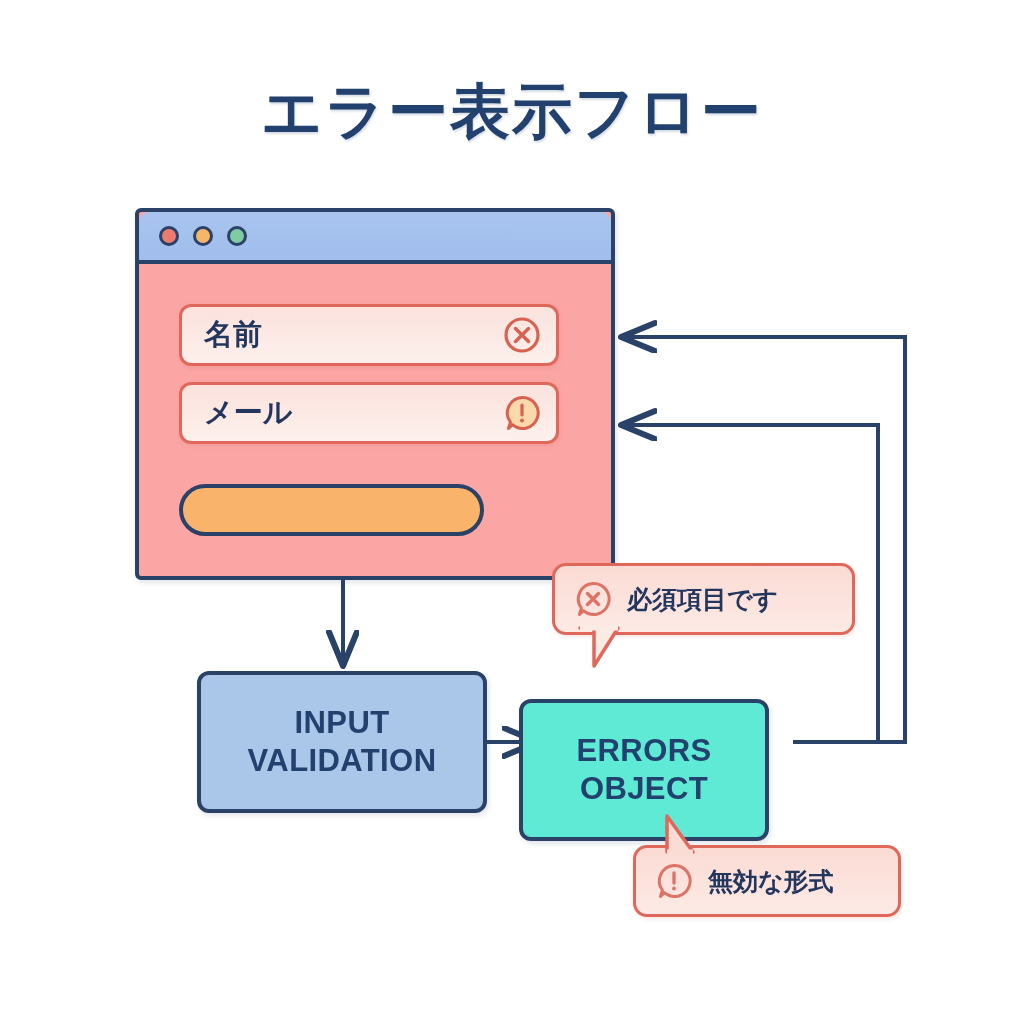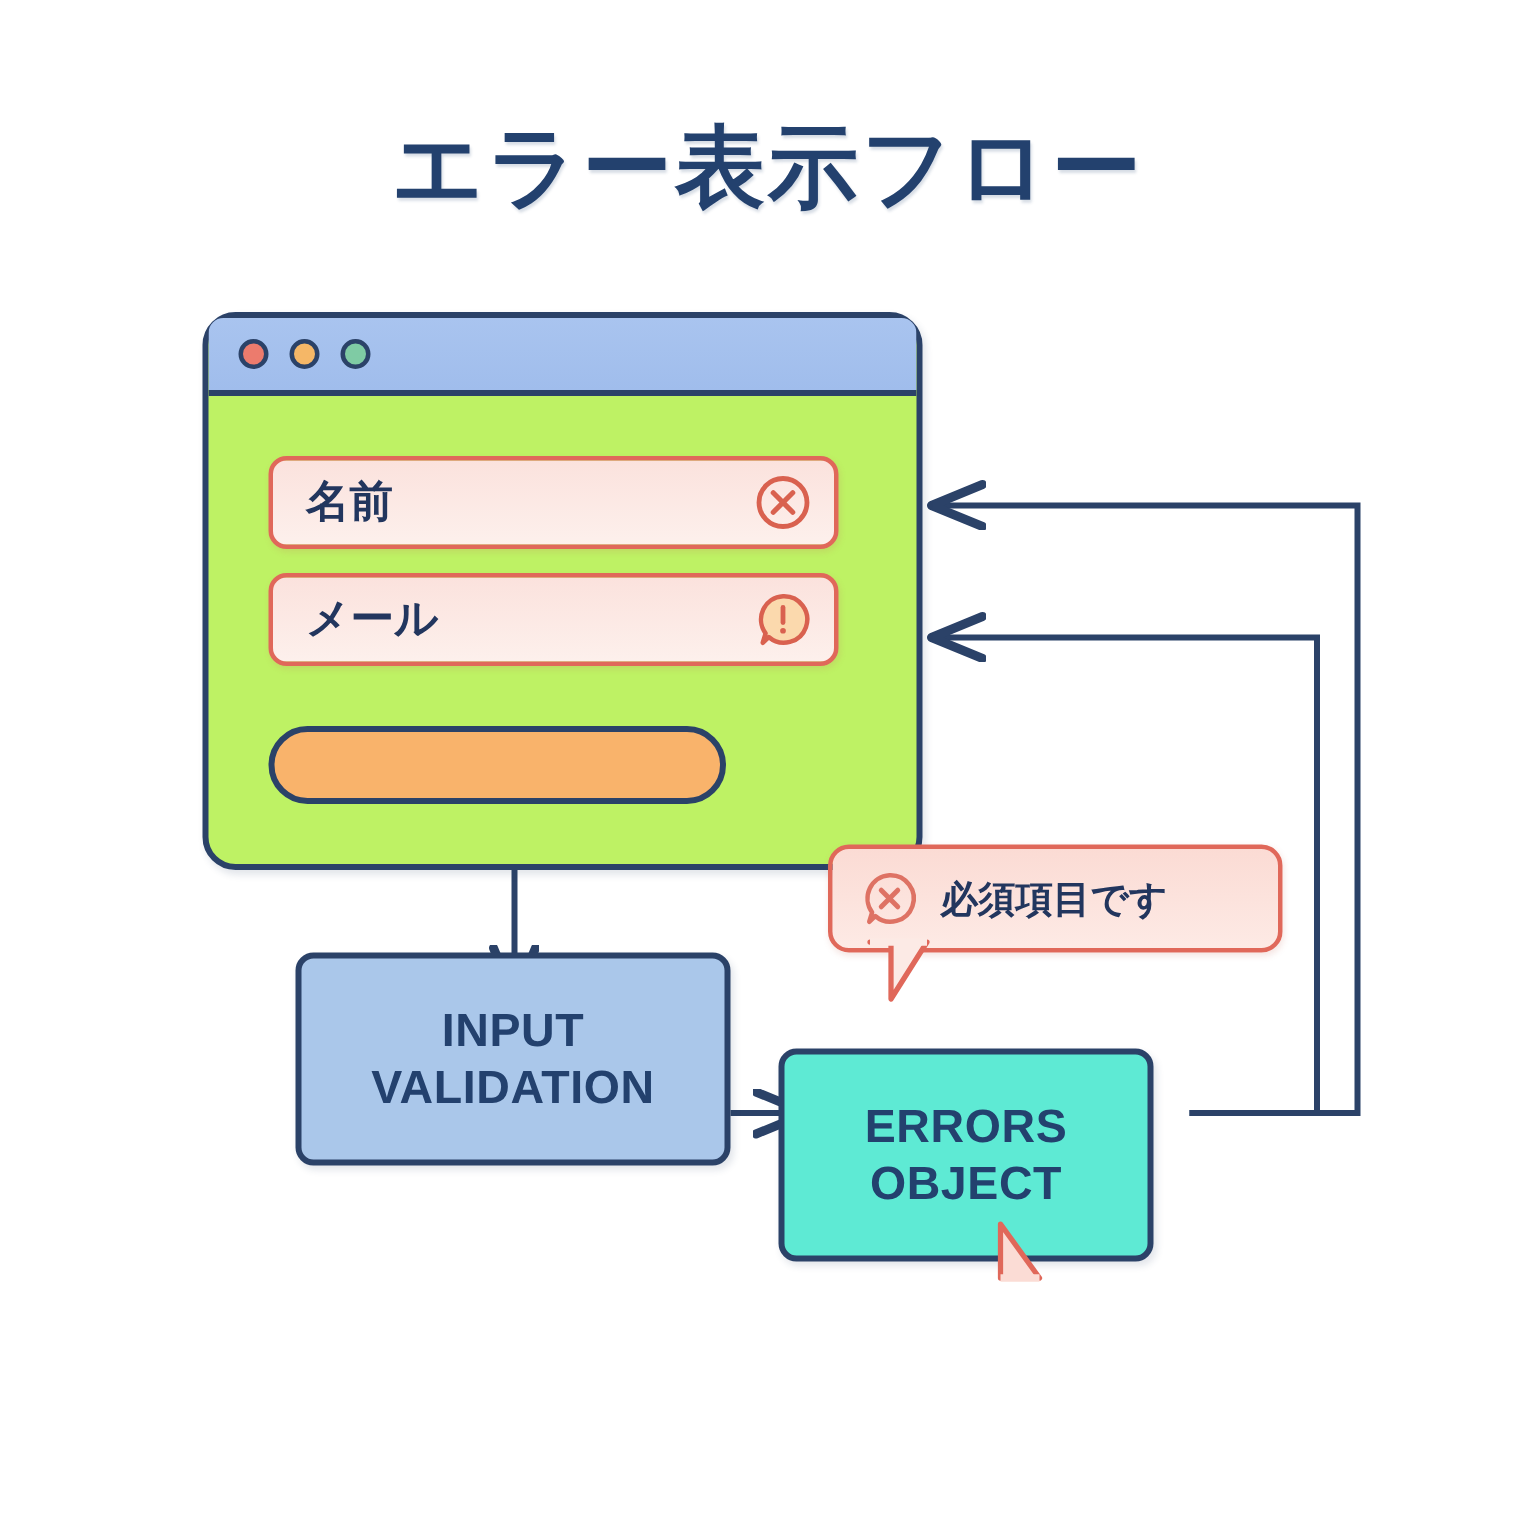--- a/index.html
+++ b/index.html
@@ -35,22 +35,22 @@
   }
 
   
   #browser-window {
     position: absolute;
     left: 135px;
     top: 208px;
     width: 480px;
     height: 372px;
     border: 4px solid #2b4268;
-    border-radius: 22px;
-    background: #bef264;
+    border-radius: 6px;
+    background: #fca5a5;
     box-sizing: border-box;
     box-shadow: 2px 3px 5px rgba(40,60,100,0.13);
   }
   #browser-titlebar {
     position: absolute;
     left: 0;
     top: 0;
     right: 0;
     height: 52px;
     background: linear-gradient(180deg,#a9c4ef 0%,#a0bdec 100%);
@@ -125,21 +125,21 @@
     border-radius: 12px;
     box-sizing: border-box;
     display: flex;
     align-items: center;
     justify-content: center;
     text-align: center;
     box-shadow: 2px 3px 5px rgba(40,60,100,0.13);
   }
   #box-input-validation {
     left: 197px;
-    top: 635px;
+    top: 671px;
     width: 290px;
     height: 142px;
     background: #aac7ea;
   }
   #box-errors-object {
     left: 519px;
     top: 671px;
     width: 250px;
     height: 142px;
     background: #5eead4;
@@ -271,18 +271,29 @@
         <path d="M14.5,14.5 L25.5,25.5 M25.5,14.5 L14.5,25.5" stroke="#de7264" stroke-width="3.3" stroke-linecap="round"></path>
       </svg>
     </span>
     <span class="tooltip-text">必須項目です</span>
   </div>
   <svg class="tooltip-tail" style="left:572px; top:626px; width:70px; height:50px;" viewBox="0 0 70 50" xmlns="http://www.w3.org/2000/svg">
     <path d="M8,2 L46,2 L22,40 L22,2 Z" fill="#fceae5" stroke="#e0685a" stroke-width="3.5" stroke-linejoin="round"></path>
     <path d="M8,2 L46,2" stroke="#fceae5" stroke-width="5"></path>
   </svg>
 
+  <div class="tooltip" id="tooltip-invalid">
+    <span class="tooltip-icon">
+      <svg viewBox="0 0 40 40" xmlns="http://www.w3.org/2000/svg">
+        <path d="M20,4.5 A15.5,15.5 0 1 1 10.5,31.7 L6.5,35.5 L8.4,29.2
+                 A15.5,15.5 0 0 1 20,4.5 Z" fill="none" stroke="#de7264" stroke-width="3" stroke-linejoin="round"></path>
+        <path d="M20,12 L20,22" stroke="#de7264" stroke-width="3.3" stroke-linecap="round"></path>
+        <circle cx="20" cy="27.5" r="1.9" fill="#de7264"></circle>
+      </svg>
+    </span>
+    <span class="tooltip-text">無効な形式</span>
+  </div>
   <svg class="tooltip-tail" style="left:645px; top:806px; width:70px; height:50px;" viewBox="0 0 70 50" xmlns="http://www.w3.org/2000/svg">
     <path d="M22,46 L22,10 L48,46 Z" fill="#fbdcd5" stroke="#e0685a" stroke-width="3.5" stroke-linejoin="round"></path>
     <path d="M22,46 L48,46" stroke="#fbdcd5" stroke-width="5"></path>
   </svg>
 
 </div>
 
 </body></html>

